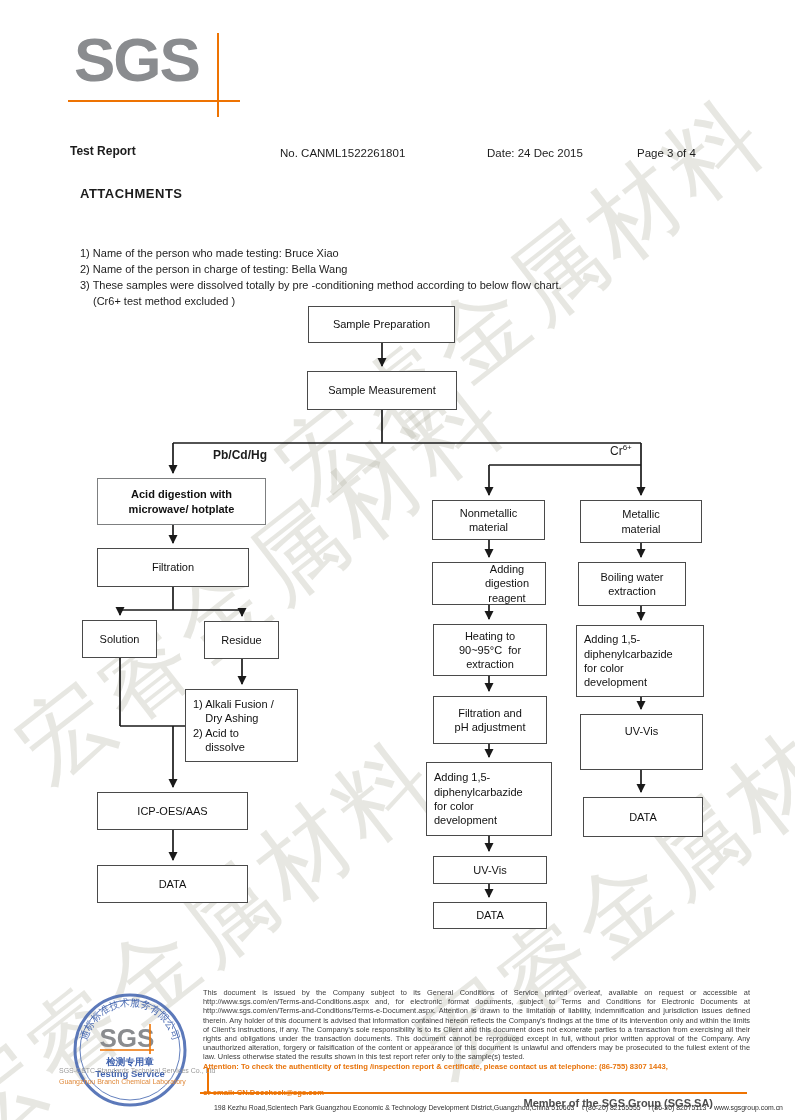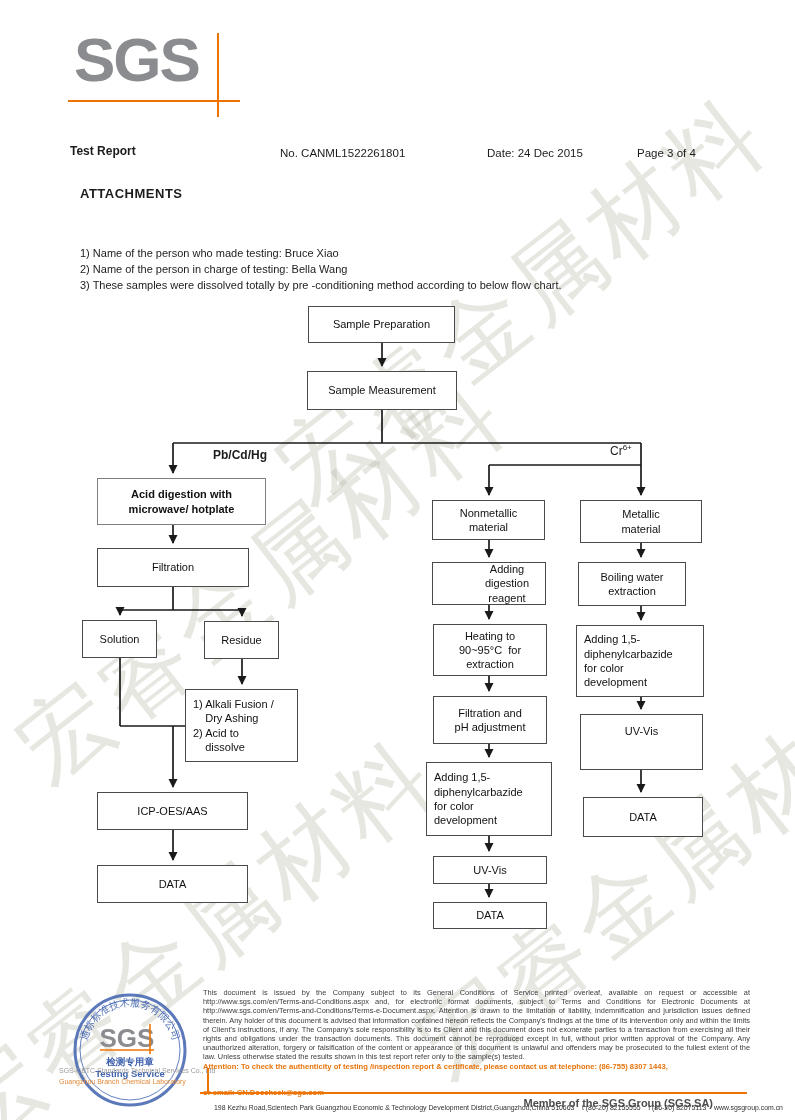--- a/index.html
+++ b/index.html
@@ -77,20 +77,21 @@
   <div class="hdr-no">No. CANML1522261801</div>
   <div class="hdr-date">Date: 24 Dec 2015</div>
   <div class="hdr-page">Page 3 of 4</div>
 
   <div class="attachments">ATTACHMENTS</div>
 
   <div class="notes">
     <div>1) Name of the person who made testing:  Bruce Xiao</div>
     <div>2) Name of the person in charge of testing:  Bella Wang</div>
     <div>3) These samples were dissolved totally by pre -conditioning method according to below  flow chart.</div>
+    <div class="cont">(Cr6+ test method excluded )</div>
   </div>
 
   <svg class="flow-lines" viewBox="0 0 795 1120">
     <defs>
       <marker id="ah" markerUnits="userSpaceOnUse" markerWidth="11" markerHeight="11" refX="8" refY="4.5" orient="auto">
         <path d="M0,0 L9,4.5 L0,9 z" fill="#1a1a1a"></path>
       </marker>
     </defs>
     <g stroke="#1a1a1a" stroke-width="1.7" fill="none">
       <path d="M382,343 V366" marker-end="url(#ah)"></path>

